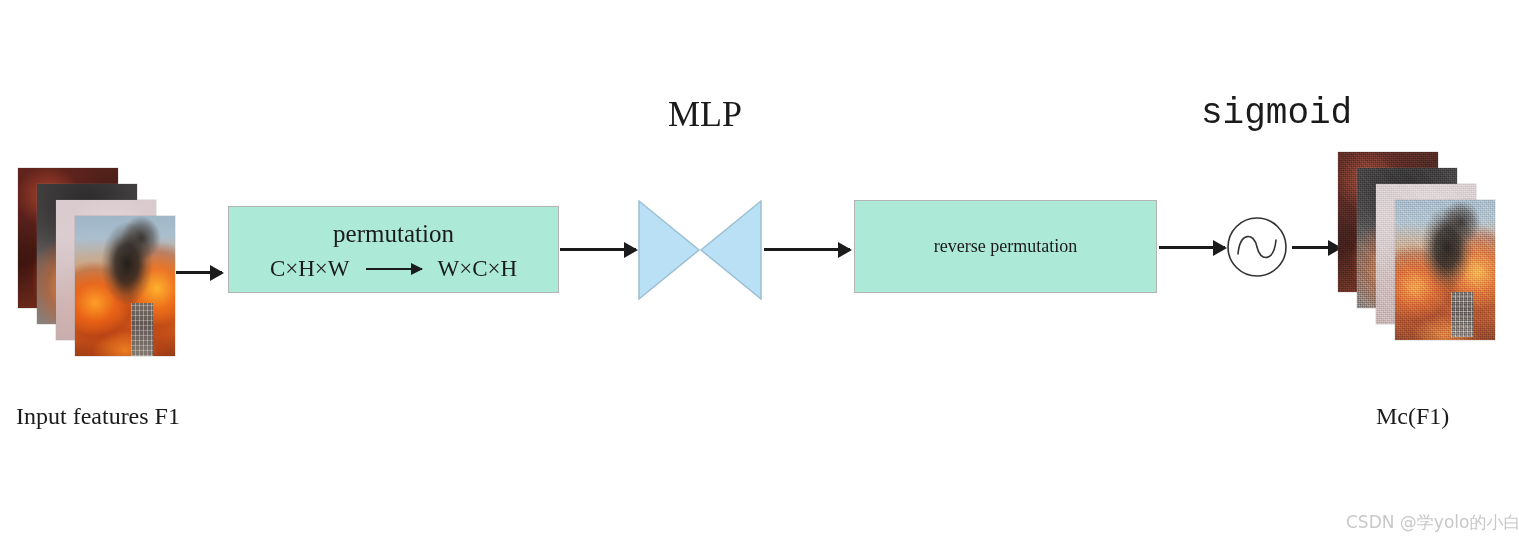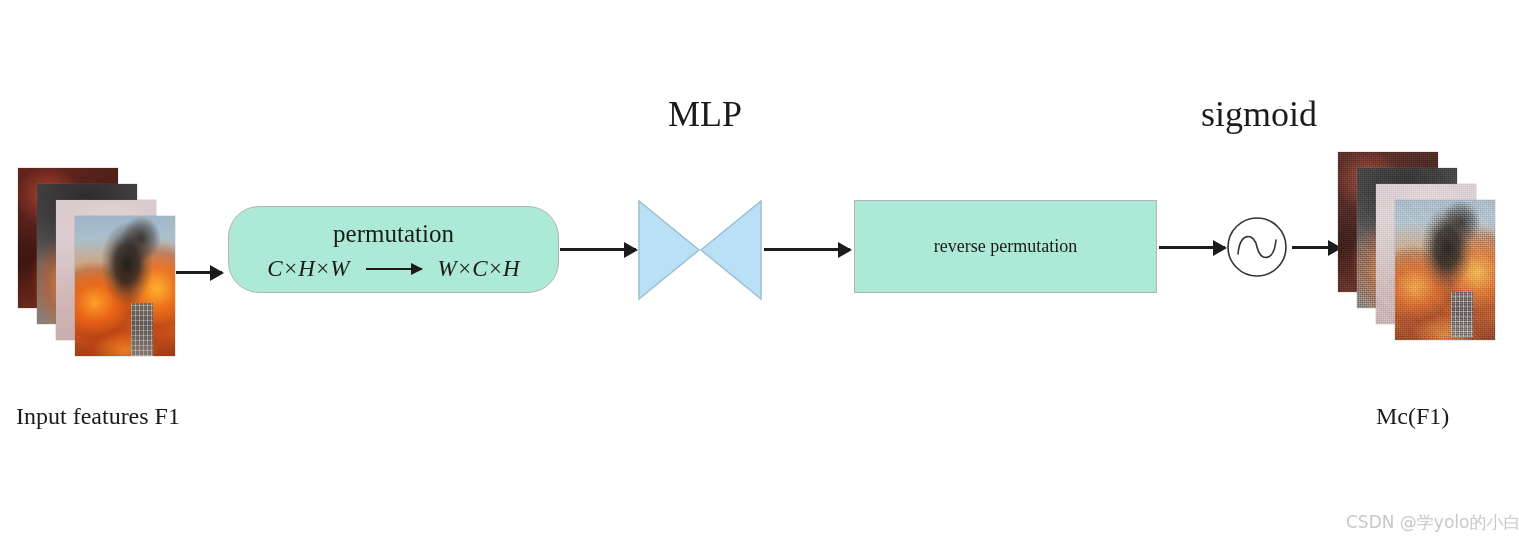--- a/index.html
+++ b/index.html
@@ -184,23 +184,23 @@
     <div class="img-card fire-a" style="left:0px;  top:0px;"></div>
     <div class="img-card fire-b" style="left:19px; top:16px;"></div>
     <div class="img-card fire-c" style="left:38px; top:32px;"></div>
     <div class="img-card fire-d" style="left:57px; top:48px;">
       <div class="building" style="left:56%; top:62%; width:22%; height:38%;"></div>
     </div>
   </div>
 
   <div class="arrow" style="left:176px; top:271px; width:46px;"></div>
 
-  <div class="proc-box" style="left:228px; top:206px; width:331px; height:87px;border-radius:31px;">
+  <div class="proc-box" style="left:228px; top:206px; width:331px; height:87px;">
     <div class="proc-title" style="top:14px;">permutation</div>
-    <div class="perm-row" style="top:50px;font-style:italic;">
+    <div class="perm-row" style="top:50px;">
       <span>C×H×W</span>
       <span class="mini-arrow"></span>
       <span>W×C×H</span>
     </div>
   </div>
 
   <div class="arrow" style="left:560px; top:248px; width:76px;"></div>
 
   <div class="free-label" style="left:668px; top:96px;">MLP</div>
 
@@ -210,21 +210,21 @@
   </svg>
 
   <div class="arrow" style="left:764px; top:248px; width:86px;"></div>
 
   <div class="proc-box" style="left:854px; top:200px; width:303px; height:93px; display:flex; align-items:center; justify-content:center;">
     <span style="font-size:18px;">reverse permutation</span>
   </div>
 
   <div class="arrow" style="left:1159px; top:246px; width:66px;"></div>
 
-  <div class="free-label" style="left:1201px; top:96px;">sigmoid</div>
+  <div class="free-label" style="left:1201px; top:96px;font-family:Liberation Mono, monospace;">sigmoid</div>
 
   <svg class="abs" style="left:1226px; top:216px;" width="62" height="62" viewBox="0 0 62 62">
     <circle cx="31" cy="31" r="29" fill="#ffffff" stroke="#333333" stroke-width="1.6"></circle>
     <path d="M12 38 C 14 16, 28 16, 31 31 C 34 46, 48 46, 50 24" fill="none" stroke="#333333" stroke-width="1.6" stroke-linecap="round"></path>
   </svg>
 
   <div class="arrow" style="left:1292px; top:246px; width:48px;"></div>
 
   <div class="img-stack washed" style="left:1338px; top:152px; width:165px; height:160px;">
     <div class="img-card fire-a noisy" style="left:0px;  top:0px;"></div>

